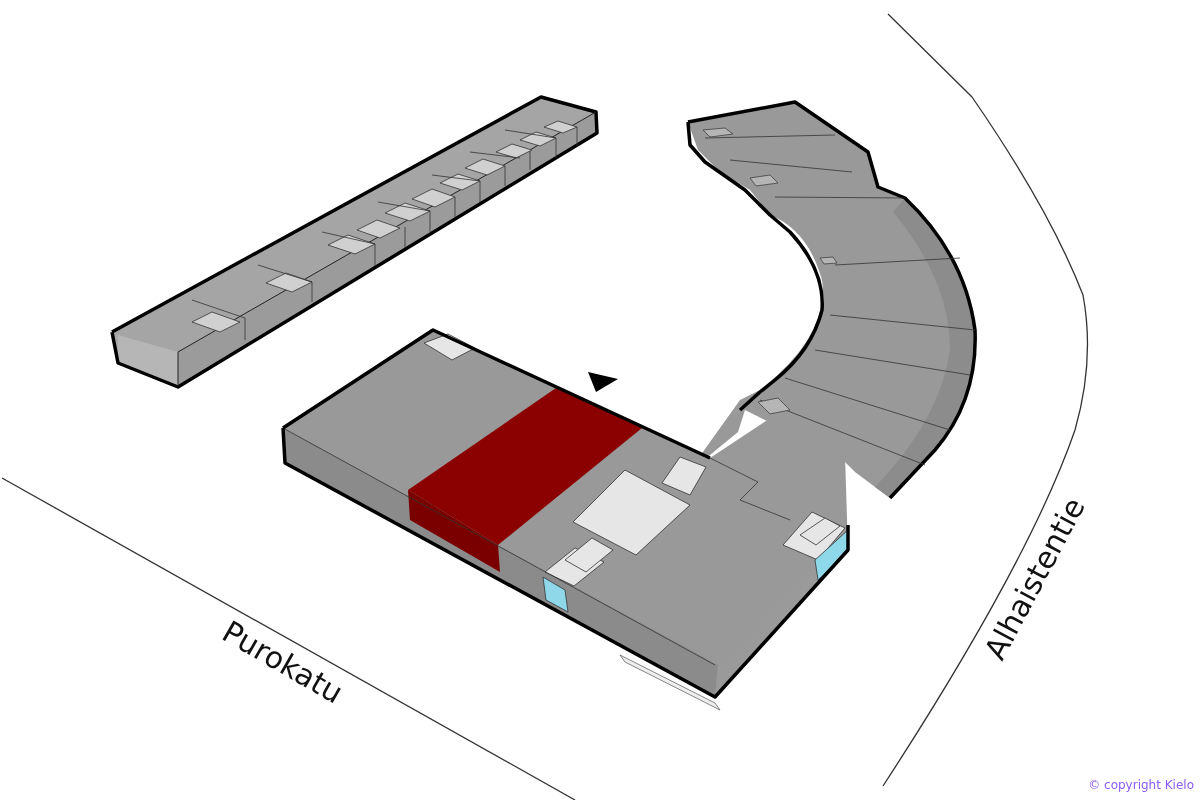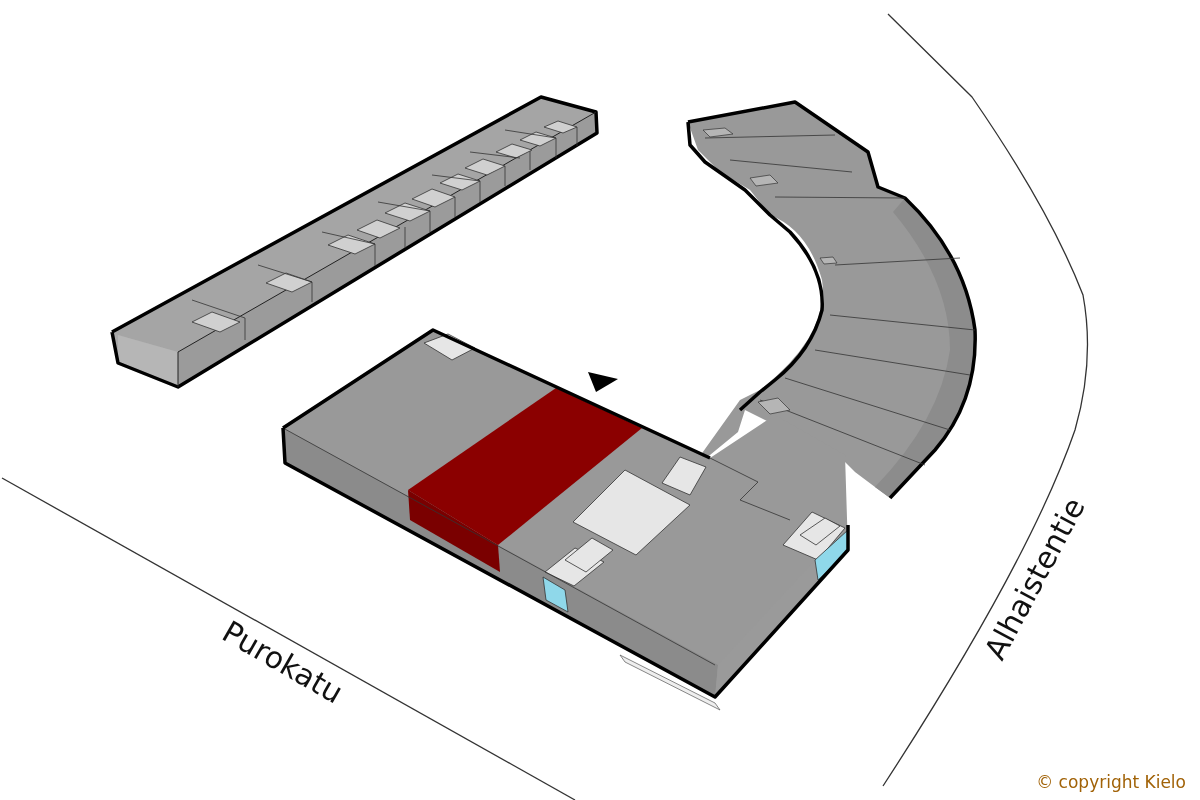--- a/index.html
+++ b/index.html
@@ -1,21 +1,21 @@
 <!DOCTYPE html>
 <html><head>
   <meta charset="utf-8">
   <style>
     html, body { margin: 0; padding: 0; background: #ffffff; }
     body { width: 1200px; height: 800px; position: relative; overflow: hidden;
            font-family: "DejaVu Sans", sans-serif; }
     svg { position: absolute; left: 0; top: 0; }
     .street-label { font-family: "DejaVu Sans", sans-serif; font-size: 30px; fill: #111111; }
-    .copyright { position: absolute; right: 14px; bottom: 8px; font-family: "DejaVu Sans", sans-serif;
-                 font-size: 17px; color: #a16207; }
+    .copyright { position: absolute; right: 6px; bottom: 8px; font-family: "DejaVu Sans", sans-serif;
+                 font-size: 12px; color: #8b5cf6; }
     .edge-thick { stroke: #000; stroke-width: 3.5; stroke-linejoin: round; }
     .edge-thin { stroke: #222; stroke-width: 1; fill: none; }
   </style>
 </head>
 <body>
 
 <svg width="1200" height="800" viewBox="0 0 1200 800">
 
   <g>
     <line x1="2" y1="478" x2="575" y2="800" stroke="#333" stroke-width="1.3"></line>

